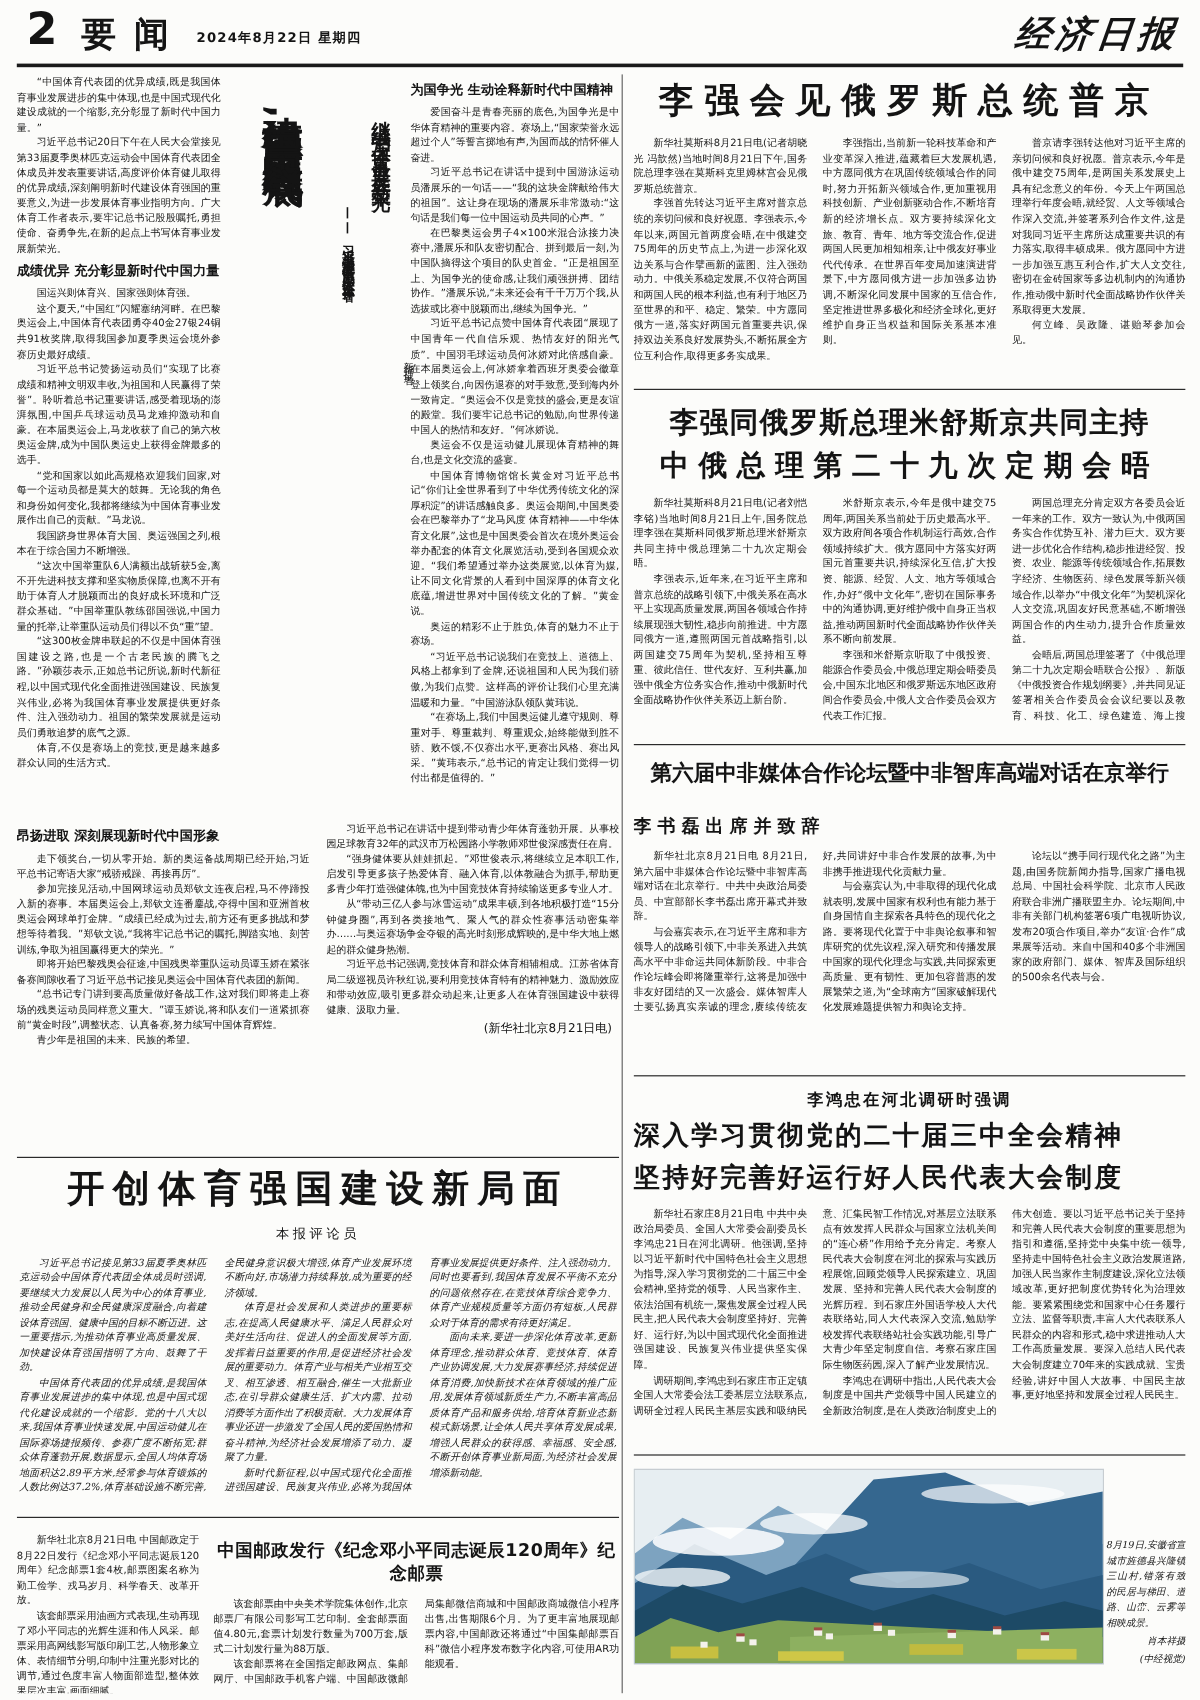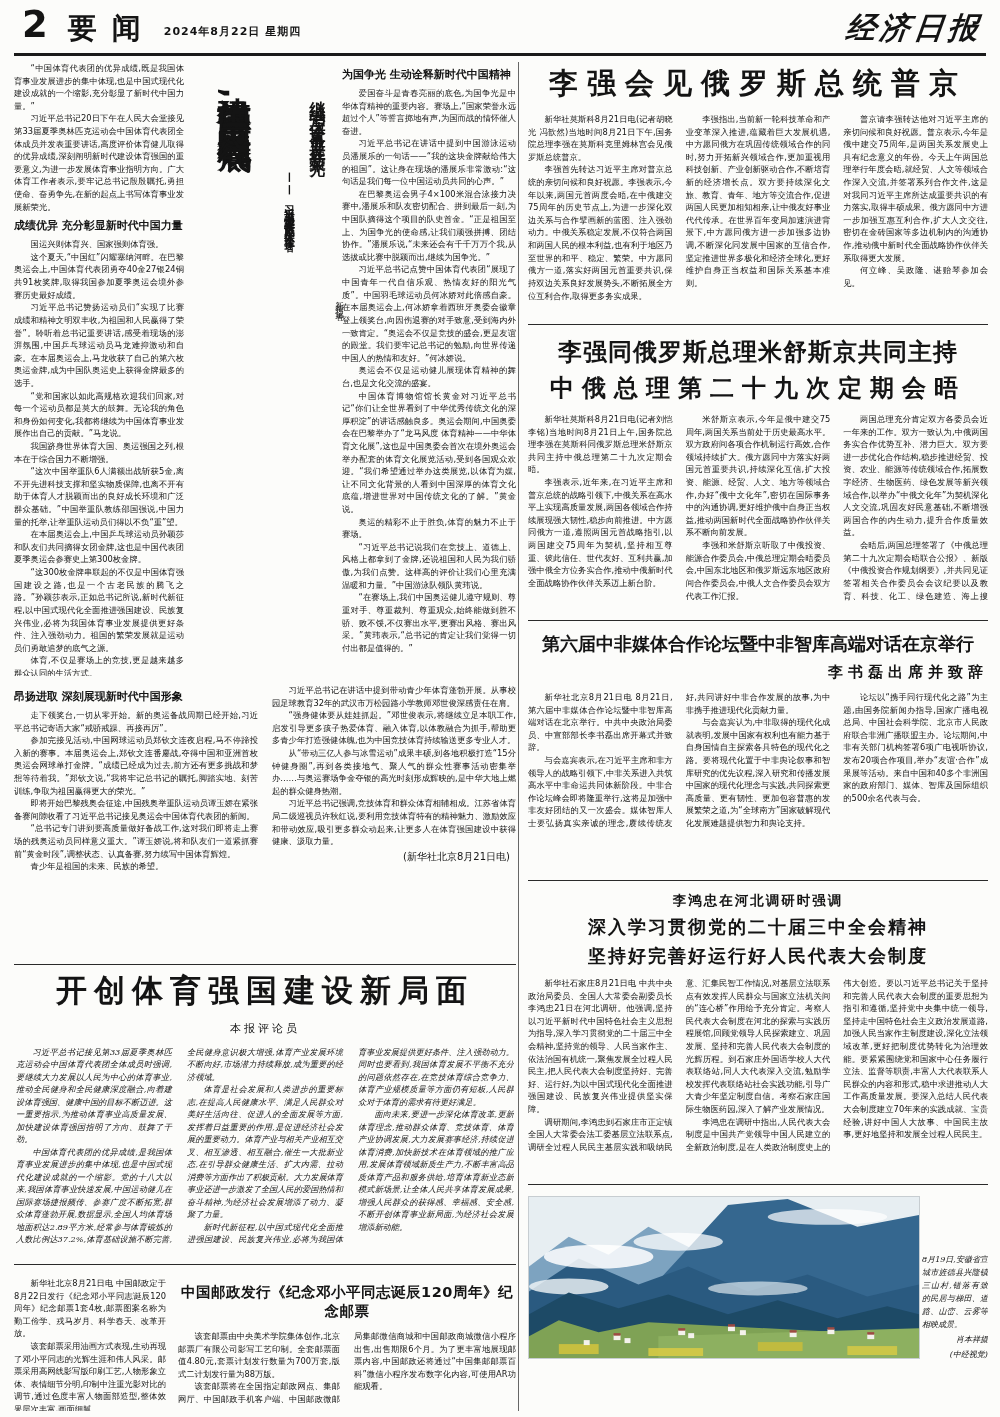--- a/index.html
+++ b/index.html
@@ -65,24 +65,24 @@
   
   .right-half { position:absolute; left:528px; top:64px; width:460px; height:1347px; overflow:hidden; }
   .article { border-bottom:1.5px solid #2a2a2a; padding-bottom:11px; margin-bottom:11px; }
   .acols { columns:3; column-gap:13px; overflow:hidden; margin-top:9px; }
   .a1-head { font-size:29px; font-weight:900; text-align:center; letter-spacing:9px; white-space:nowrap; }
   .a1 .acols { height:200px; }
   .a2-h1 { font-size:24px; font-weight:900; text-align:center; letter-spacing:1px; white-space:nowrap; }
   .a2-h2 { font-size:24px; font-weight:900; text-align:center; letter-spacing:8px; margin-top:4px; white-space:nowrap; }
   .a2 .acols { height:196px; }
   .a3-head { font-size:18px; font-weight:900; text-align:center; white-space:nowrap; }
-  .a3-sub { font-family:"DejaVu Serif","Liberation Serif",serif; font-size:15px; font-weight:700; text-align:right; letter-spacing:5px; margin-top:7px; }
+  .a3-sub { font-family:"DejaVu Serif","Liberation Serif",serif; font-size:15px; font-weight:700; text-align:left; letter-spacing:5px; margin-top:23px; }
   .a3 .acols { height:178px; }
   .kicker { font-size:13.5px; font-weight:900; text-align:center; letter-spacing:2px; }
-  .a4-h { font-size:18px; font-weight:900; text-align:center; letter-spacing:2px; margin-top:5px; white-space:nowrap; }
+  .a4-h { font-size:22px; font-weight:900; letter-spacing:2px; margin-top:5px; white-space:nowrap; }
   .a4 .acols { height:196px; }
 
   
   .photo-row { display:flex; }
   .photo-frame { width:392px; height:163px; flex:none; border:1px solid #c7cdd1; background:#dfe9ef; }
   .photo-frame svg { display:block; width:100%; height:100%; }
   .pcaption { flex:1; padding:58px 0 0 2px; font-size:8px; line-height:1.62; }
   .pcaption .cap { text-align:justify; font-family:"DejaVu Serif","Liberation Serif",serif; font-style:italic; }
   .pcaption .credit { text-align:right; font-family:"DejaVu Serif","Liberation Serif",serif; font-style:italic; margin-top:2px; }
 </style>
@@ -112,21 +112,20 @@
               <p class="p">习近平总书记20日下午在人民大会堂接见第33届夏季奥林匹克运动会中国体育代表团全体成员并发表重要讲话,高度评价体育健儿取得的优异成绩,深刻阐明新时代建设体育强国的重要意义,为进一步发展体育事业指明方向。广大体育工作者表示,要牢记总书记殷殷嘱托,勇担使命、奋勇争先,在新的起点上书写体育事业发展新荣光。</p>
             </div>
           <div class="subhead">成绩优异 充分彰显新时代中国力量</div>
           <div>
               <p class="p">国运兴则体育兴、国家强则体育强。</p>
               <p class="p">这个夏天,“中国红”闪耀塞纳河畔。在巴黎奥运会上,中国体育代表团勇夺40金27银24铜共91枚奖牌,取得我国参加夏季奥运会境外参赛历史最好成绩。</p>
               <p class="p">习近平总书记赞扬运动员们“实现了比赛成绩和精神文明双丰收,为祖国和人民赢得了荣誉”。聆听着总书记重要讲话,感受着现场的澎湃氛围,中国乒乓球运动员马龙难抑激动和自豪。在本届奥运会上,马龙收获了自己的第六枚奥运金牌,成为中国队奥运史上获得金牌最多的选手。</p>
               <p class="p">“党和国家以如此高规格欢迎我们回家,对每一个运动员都是莫大的鼓舞。无论我的角色和身份如何变化,我都将继续为中国体育事业发展作出自己的贡献。”马龙说。</p>
               <p class="p">我国跻身世界体育大国、奥运强国之列,根本在于综合国力不断增强。</p>
               <p class="p">“这次中国举重队6人满额出战斩获5金,离不开先进科技支撑和坚实物质保障,也离不开有助于体育人才脱颖而出的良好成长环境和广泛群众基础。”中国举重队教练邵国强说,中国力量的托举,让举重队运动员们得以不负“重”望。</p>
-              <p class="p">在本届奥运会上,中国乒乓球运动员孙颖莎和队友们共同摘得女团金牌,这也是中国代表团夏季奥运会参赛史上第300枚金牌。</p>
               <p class="p">“这300枚金牌串联起的不仅是中国体育强国建设之路,也是一个古老民族的腾飞之路。”孙颖莎表示,正如总书记所说,新时代新征程,以中国式现代化全面推进强国建设、民族复兴伟业,必将为我国体育事业发展提供更好条件、注入强劲动力。祖国的繁荣发展就是运动员们勇敢追梦的底气之源。</p>
               <p class="p">体育,不仅是赛场上的竞技,更是越来越多群众认同的生活方式。</p>
             </div>
         </div>
         <div class="vhead-block">
           <div class="vmain">
               <span>建设体育强国,展示中国人民的志气锐气底气</span>
             </div>
           <div class="vattr">
               <span>——习近平总书记重要讲话激励广大体育工作者</span>

